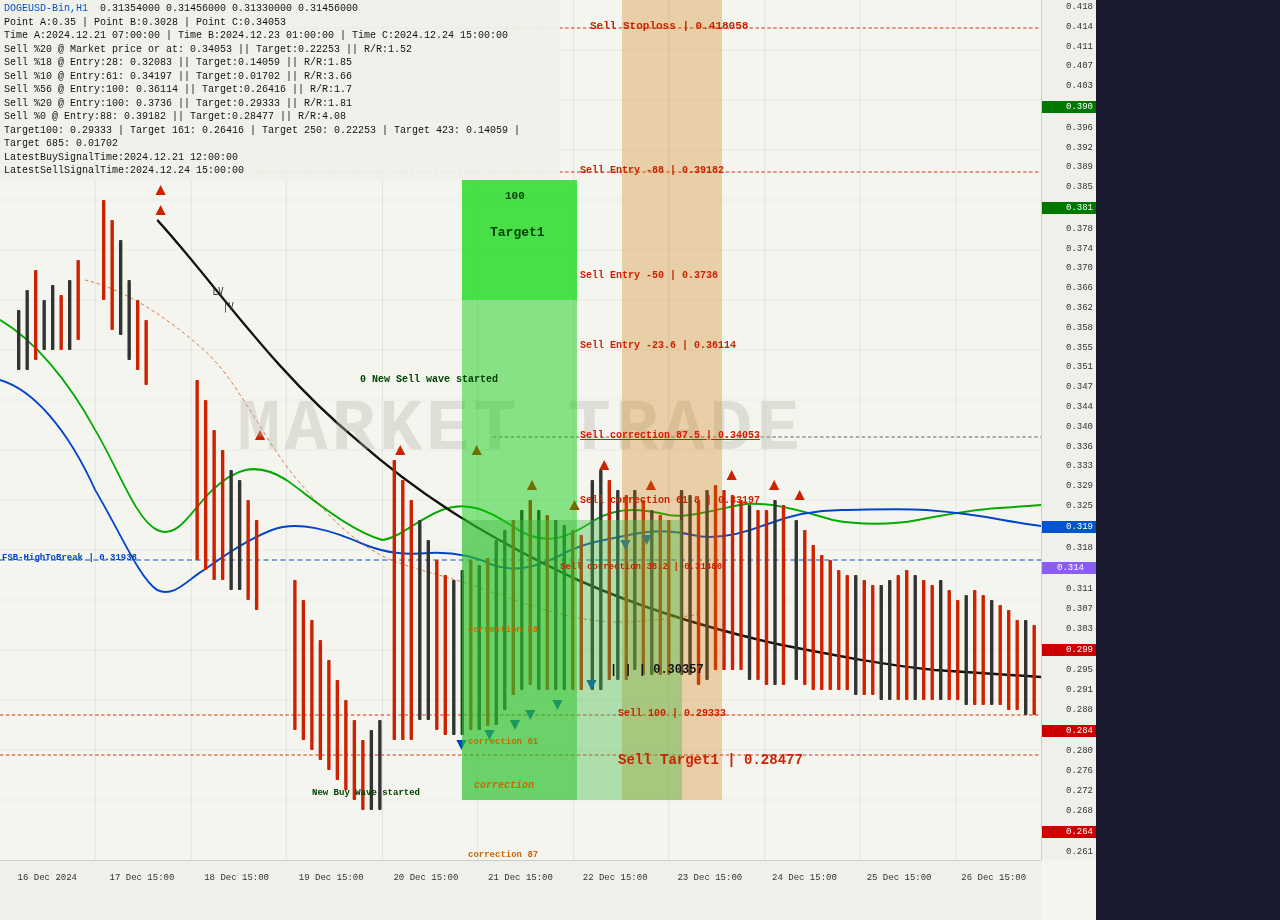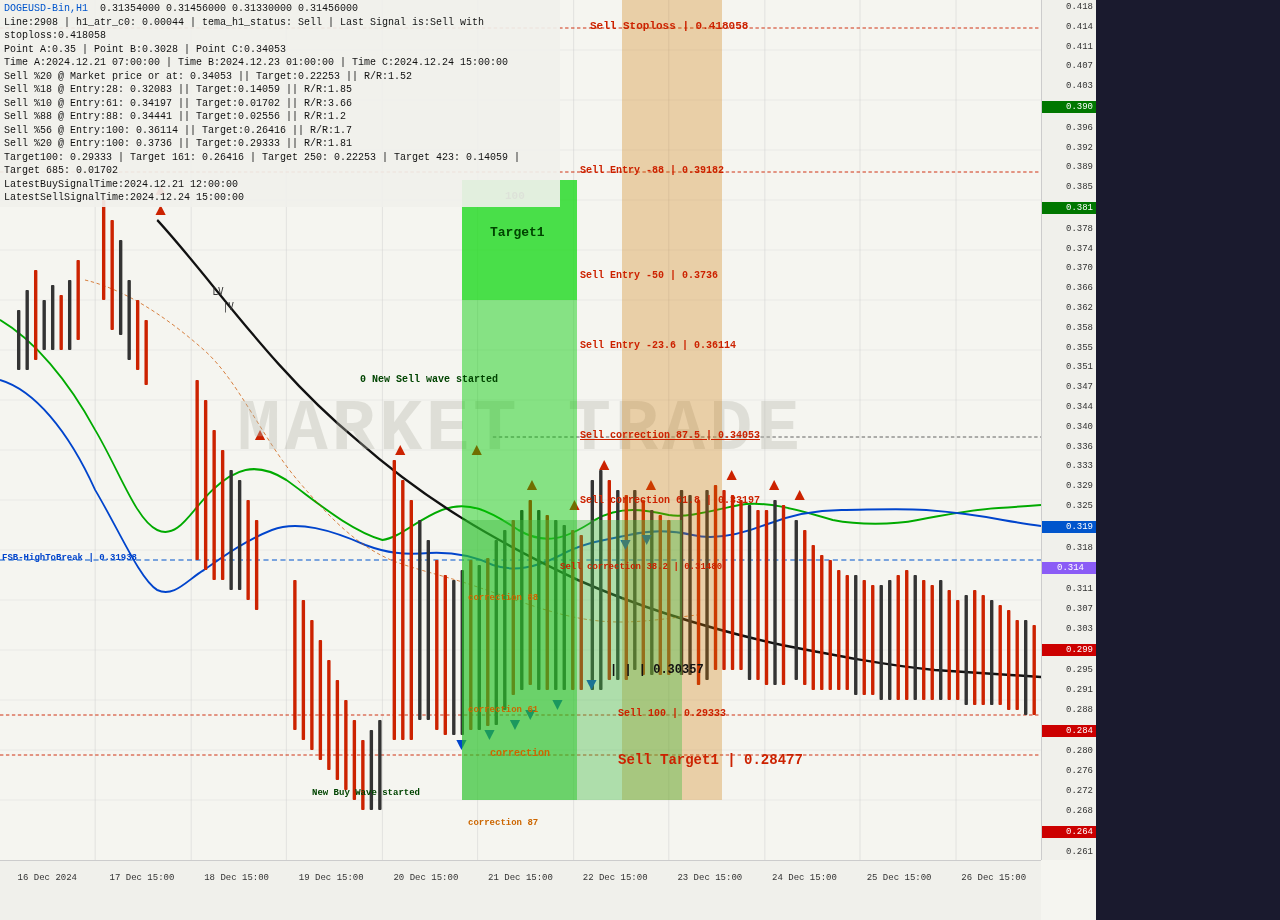--- a/index.html
+++ b/index.html
@@ -140,21 +140,21 @@
     
     .chart-label {
       position: absolute;
       font-size: 10px;
       font-weight: bold;
       white-space: nowrap;
       z-index: 5;
     }
     .label-red { color: #cc2200; }
     .label-blue { color: #0044cc; }
-    .label-orange { color: #cc6600; }
+    .label-orange { color: #cc6600; margin-top: 32px; }
     .label-darkgreen { color: #004400; }
 
     .stoploss-label {
       position: absolute;
       top: 22px;
       left: 590px;
       font-size: 11px;
       color: #cc2200;
       font-weight: bold;
       z-index: 6;
@@ -174,29 +174,28 @@
 </head>
 <body>
 
 <div id="chart-container">
 
   <div id="info-panel">
     <span class="info-line">
       <span class="info-blue">DOGEUSD-Bin,H1</span>
       &nbsp;<span>0.31354000  0.31456000  0.31330000  0.31456000</span>
     </span>
-    <span class="info-line">Line:2908 | h1_atr_c0: 0.00044 | tema_h1_status: Sell | Last Signal is:Sell with stoploss:0.418058</span>
     <span class="info-line">Point A:0.35 | Point B:0.3028 | Point C:0.34053</span>
     <span class="info-line">Time A:2024.12.21 07:00:00 | Time B:2024.12.23 01:00:00 | Time C:2024.12.24 15:00:00</span>
     <span class="info-line">Sell %20 @ Market price or at: 0.34053 || Target:0.22253 || R/R:1.52</span>
     <span class="info-line">Sell %18 @ Entry:28: 0.32083 || Target:0.14059 || R/R:1.85</span>
     <span class="info-line">Sell %10 @ Entry:61: 0.34197 || Target:0.01702 || R/R:3.66</span>
-    <span class="info-line">Sell %88 @ Entry:88: 0.34441 || Target:0.02556 || R/R:1.2</span>
     <span class="info-line">Sell %56 @ Entry:100: 0.36114 || Target:0.26416 || R/R:1.7</span>
     <span class="info-line">Sell %20 @ Entry:100: 0.3736 || Target:0.29333 || R/R:1.81</span>
+    <span class="info-line">Sell %0 @ Entry:88: 0.39182 || Target:0.28477 || R/R:4.08</span>
     <span class="info-line">Target100: 0.29333 | Target 161: 0.26416 | Target 250: 0.22253 | Target 423: 0.14059 | Target 685: 0.01702</span>
     <span class="info-line">LatestBuySignalTime:2024.12.21 12:00:00</span>
     <span class="info-line">LatestSellSignalTime:2024.12.24 15:00:00</span>
   </div>
 
   <div id="chart-area">
 
     <div id="watermark">MARKET TRADE</div>
 
     <div class="zone-overlay zone-green" style="left:462px; top:180px; width:115px; bottom:60px; opacity:0.45; background:#00cc00;"></div>
@@ -423,21 +422,21 @@
     <div class="chart-label label-darkgreen" style="top:225px; left:490px; font-size:13px;">Target1</div>
 
     <div class="chart-label label-darkgreen" style="top:190px; left:505px; font-size:11px;">100</div>
 
     <div class="chart-label label-orange" style="top:593px; left:468px; font-size:9px;">correction 88</div>
 
     <div class="chart-label label-orange" style="top:705px; left:468px; font-size:9px;">correction 61</div>
 
     <div class="chart-label label-orange" style="top:818px; left:468px; font-size:9px;">correction 87</div>
 
-    <div class="chart-label label-orange" style="top:748px; left:490px; font-size:10px;">correction</div>
+    <div class="chart-label label-orange" style="top:748px; left:474px; font-size:10px;font-style:italic;">correction</div>
 
     <div class="chart-label label-blue" style="top:553px; left:2px; font-size:9px;">FSB-HighToBreak | 0.31938</div>
 
     <div class="chart-label label-red" style="top:708px; left:618px; font-size:10px;">Sell 100 | 0.29333</div>
 
     <div class="chart-label label-red" style="top:752px; left:618px; font-size:14px;">Sell Target1 | 0.28477</div>
 
     <div class="chart-label" style="top:663px; left:610px; font-size:12px; font-weight:bold; color:#111;">| | | 0.30357</div>
 
     <div class="chart-label label-darkgreen" style="bottom:62px; left:300px; font-size:9px;margin-left:12px;">New Buy Wave started</div>

